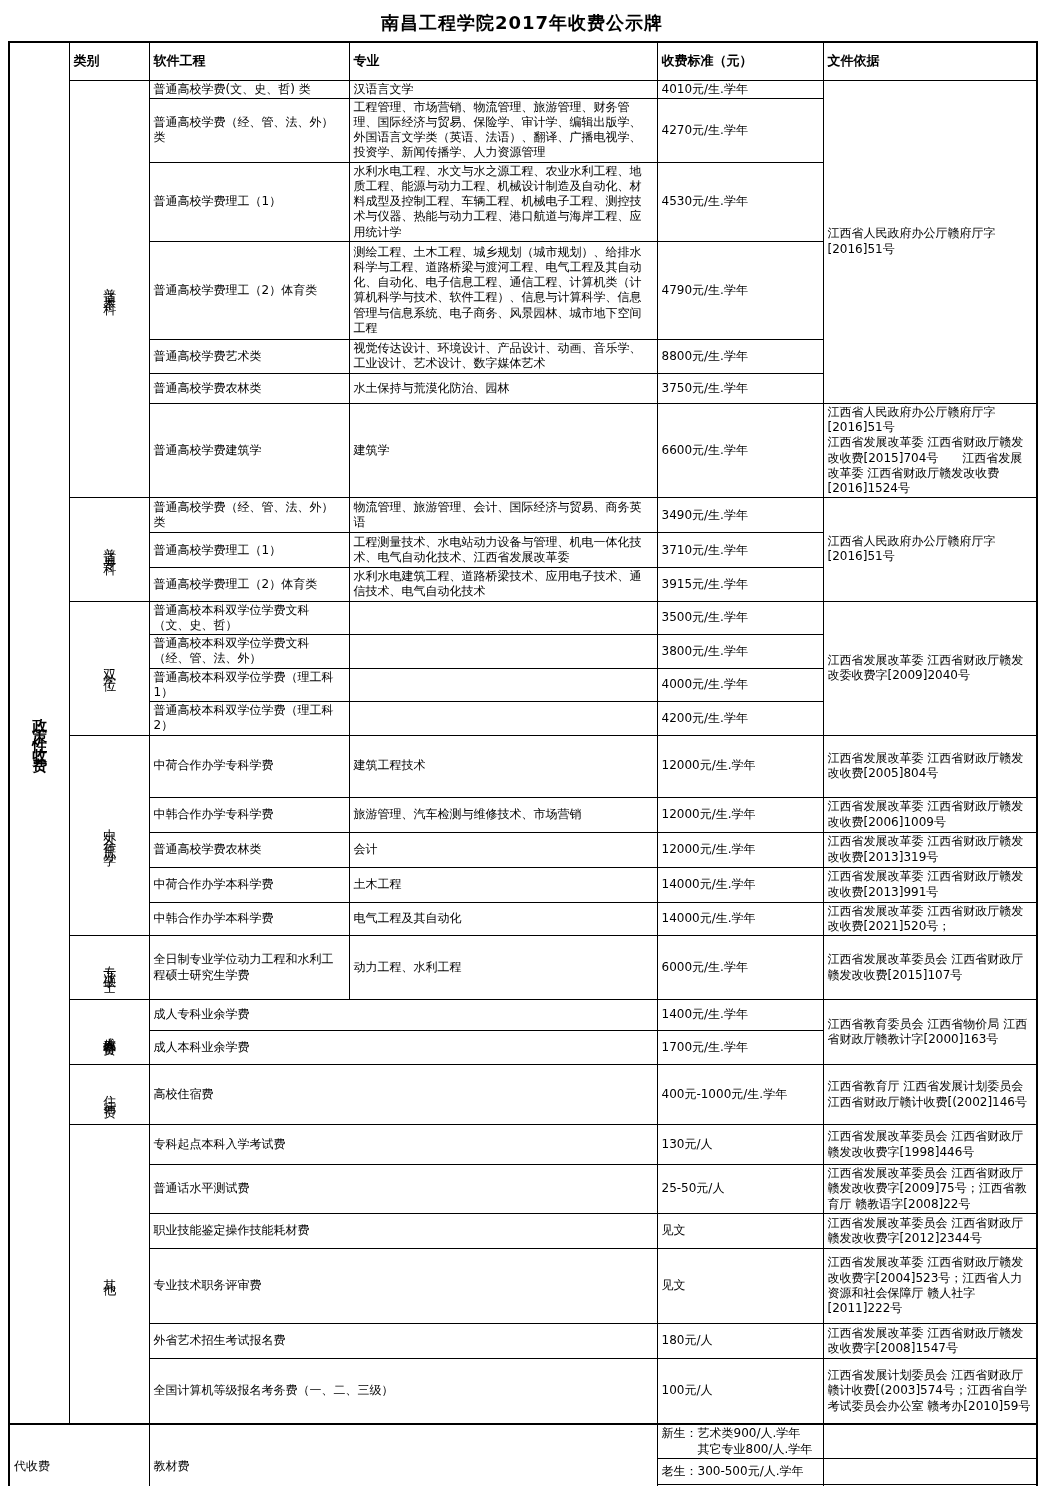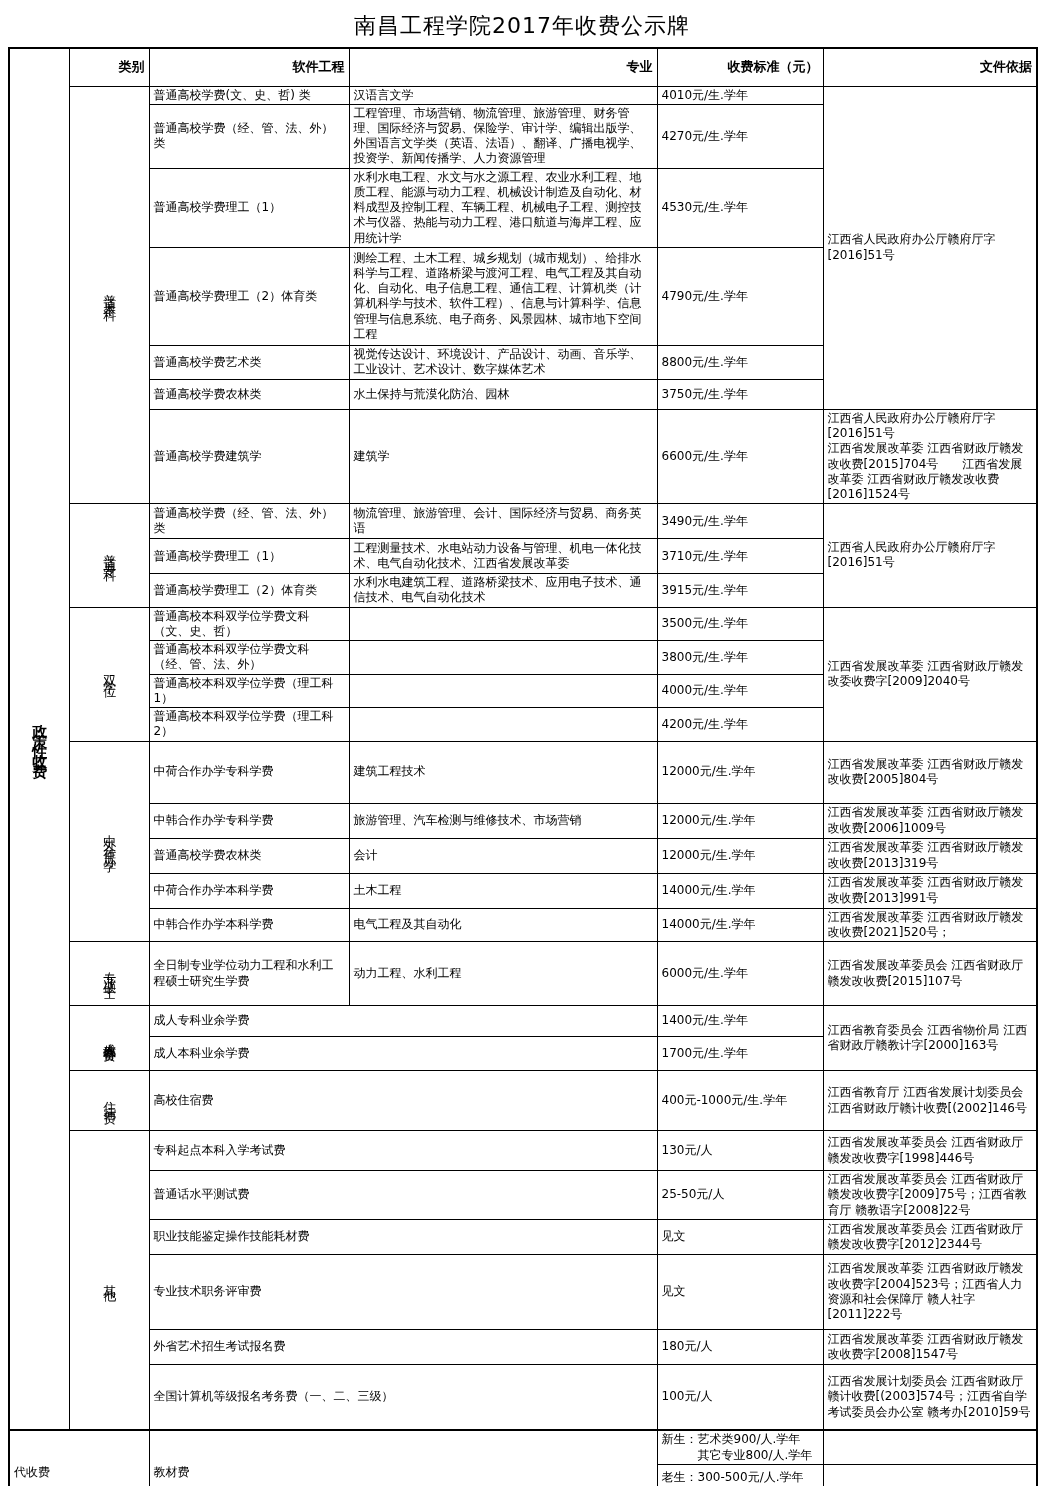--- a/index.html
+++ b/index.html
@@ -1,25 +1,25 @@
 <!DOCTYPE html>
 <html><head>
 <meta charset="utf-8">
 <style>
   * { box-sizing: border-box; }
   html,body { margin:0; padding:0; background:#fff; color:#000;
     font-family:"DejaVu Sans","Liberation Sans",sans-serif; }
   .page { width:1044px; min-height:1486px; padding:3px 8px 4px; background:#fff; }
-  .title { font-size:22px; font-weight:normal; text-align:center; letter-spacing:1px;
+  .title { font-size:18px; font-weight:bold; text-align:center; letter-spacing:1px;
     padding:8px 0 6px; }
   table.fee { border-collapse:collapse; width:1028px; table-layout:fixed;
     border:2px solid #000; }
   .fee th, .fee td { border:1px solid #000; padding:1px 4px; font-size:12px;
     line-height:1.27; vertical-align:middle; text-align:left; overflow:hidden; }
-  .fee th { font-size:13px; font-weight:bold; text-align:right; }
+  .fee th { font-size:13px; font-weight:bold; text-align:left; }
   td.cat, td.policy { text-align:center; padding:0; }
   .v  { writing-mode:vertical-lr; display:inline-block; letter-spacing:5px;
         font-size:13px; }
   .v2 { writing-mode:vertical-lr; display:inline-block; height:46px;
         font-size:13px; letter-spacing:1px; line-height:16px; }
   .vp { writing-mode:vertical-lr; display:inline-block; font-weight:bold;
         font-size:15px; letter-spacing:10px; }
   .pre { white-space:pre-line; }
   .b { font-weight:normal; }
   .center { text-align:center; }

